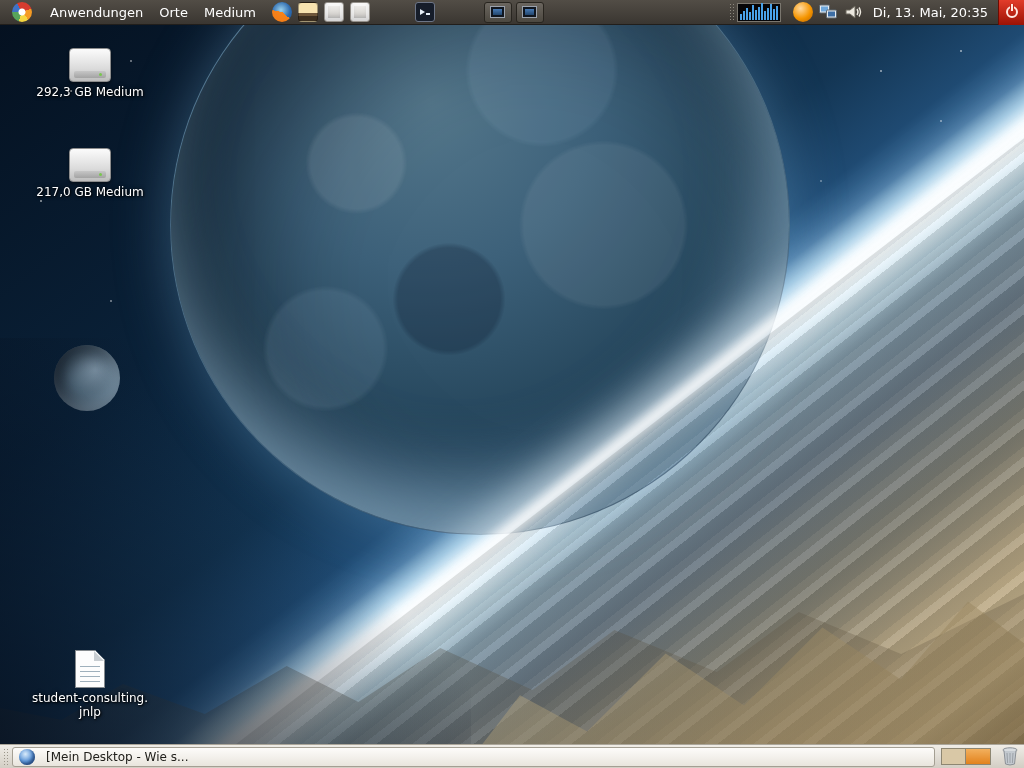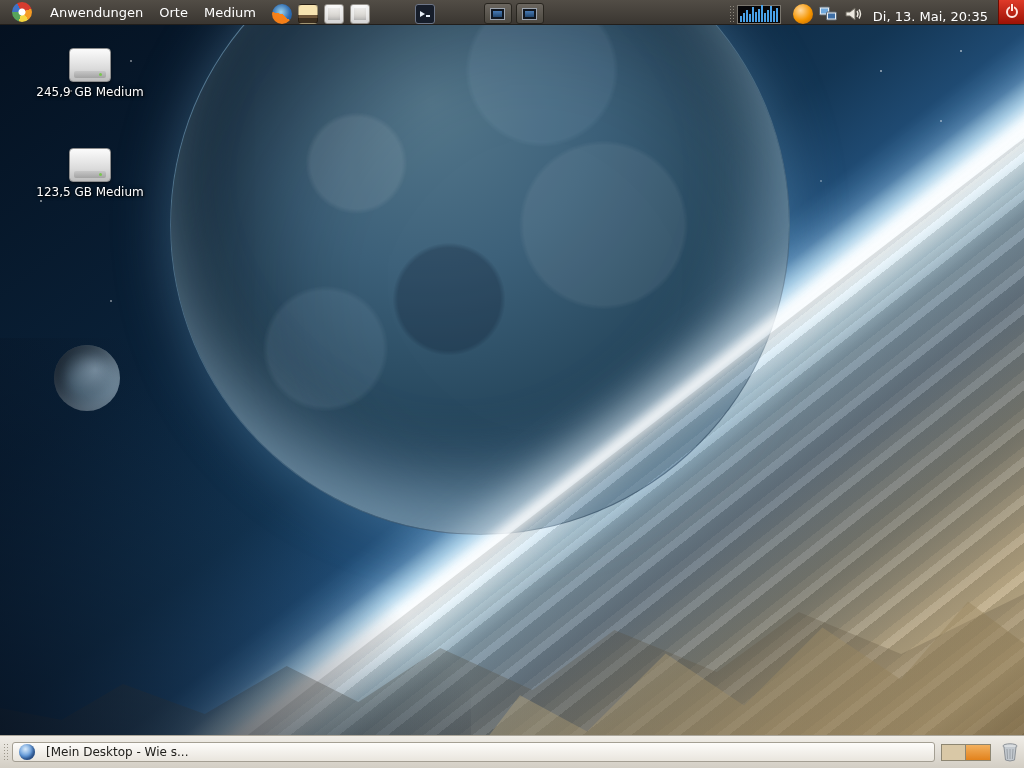--- a/index.html
+++ b/index.html
@@ -54,21 +54,21 @@
     clip-path: polygon(0 100%, 0 80%, 6% 84%, 12% 72%, 20% 82%, 28% 66%, 35% 78%, 43% 60%, 52% 74%, 60% 54%, 70% 68%, 78% 48%, 88% 62%, 100% 42%, 100% 100%);
     background: linear-gradient(160deg, rgba(38,48,58,.6), rgba(125,105,72,.55)); }
   .ridge-near { position: absolute; right: 0; bottom: 0; width: 560px; height: 260px; opacity: .6;
     clip-path: polygon(0 100%, 10% 72%, 22% 86%, 36% 56%, 50% 76%, 64% 46%, 78% 66%, 90% 36%, 100% 52%, 100% 100%);
     background: linear-gradient(150deg, rgba(243,224,175,.65), rgba(105,86,52,.7)); }
   .corner-shade { position: absolute; left: 0; bottom: 0; width: 46%; height: 56%;
     background: linear-gradient(45deg, rgba(5,14,28,.85), rgba(5,14,28,0) 62%); }
 
   
   .top-panel { position: absolute; top: 0; left: 0; right: 0; height: 25px; z-index: 20;
-    display: flex; align-items: flex-end; color: #fff; font-size: 13px;
+    display: flex; align-items: center; color: #fff; font-size: 13px;
     background: linear-gradient(#524d46, #3a3631); border-bottom: 1px solid #211e1b; }
   .menu-item { display: flex; align-items: center; height: 100%; padding: 0 8px; cursor: default; }
   .logo-icon { width: 20px; height: 20px; border-radius: 50%; margin: 0 2px 0 4px;
     background: radial-gradient(circle, #fff 0 3px, rgba(255,255,255,0) 4px),
       conic-gradient(#d63b2f 0 70deg, #f59a23 70deg 140deg, #f5d53f 140deg 200deg, #58a55c 200deg 270deg, #3f72c6 270deg 330deg, #d63b2f 330deg); }
   .launcher { width: 20px; height: 20px; margin: 0 3px; }
   .launchers { display: flex; align-items: center; margin-left: 5px; }
   .icon-firefox { border-radius: 50%;
     background: conic-gradient(from 130deg, rgba(255,128,16,.95) 0 150deg, rgba(255,128,16,0) 152deg),
       radial-gradient(circle at 45% 40%, #9ad2ee 0%, #2f6cb0 55%, #184a80 100%); }
@@ -118,21 +118,21 @@
   .doc-gfx { position: relative; width: 30px; height: 38px; background: #fdfdfd;
     border: 1px solid #858a8e; clip-path: polygon(0 0, 66% 0, 100% 27%, 100% 100%, 0 100%);
     box-shadow: 0 2px 3px rgba(0,0,0,.4); }
   .doc-gfx .fold { position: absolute; top: 0; right: 0; width: 0; height: 0;
     border-bottom: 10px solid #c9ced2; border-right: 10px solid transparent; }
   .doc-gfx .lines { position: absolute; left: 4px; right: 4px; top: 15px; height: 18px;
     background: repeating-linear-gradient(180deg, #9fb0bc 0 1px, transparent 1px 5px); }
   .two-line { line-height: 14px; }
 
   
-  .bottom-panel { position: absolute; bottom: 0; left: 0; right: 0; height: 33px; z-index: 20;
+  .bottom-panel { position: absolute; bottom: 0; left: 0; right: 0; height: 24px; z-index: 20;
     display: flex; align-items: center; font-size: 12px; color: #21201c;
     background: linear-gradient(#f0ede7, #d3cec4); border-top: 1px solid #aba69a; padding: 0 3px; }
   .panel-handle { width: 7px; height: 18px; margin-right: 2px;
     background: radial-gradient(circle, #9b968a 30%, rgba(0,0,0,0) 32%) 0 0 / 3px 3px; }
   .task-button { flex: 1; height: 20px; margin-right: 6px; display: flex; align-items: center;
     gap: 11px; padding: 0 6px; overflow: hidden; white-space: nowrap;
     background: linear-gradient(#fdfcfa, #e9e5dd); border: 1px solid #a49f93; border-radius: 3px; }
   .task-icon { width: 16px; height: 16px; border-radius: 50%; flex: none;
     background: radial-gradient(circle at 40% 32%, #d9ebfb 0%, #5f97d8 50%, #2b5c9d 100%);
     box-shadow: inset -2px -2px 3px rgba(10,30,70,.5); }
@@ -231,29 +231,37 @@
 
     <div class="clock">Di, 13. Mai, 20:35</div>
 
     <div class="power-btn">
       <span class="power-glyph"></span>
     </div>
   </div>
 
   <div class="desk-icon" style="top:48px">
     <div class="gfx drive-gfx"></div>
-    <div>245,9 GB Medium</div>
+    <div>292,3 GB Medium</div>
   </div>
 
   <div class="desk-icon" style="top:148px">
     <div class="gfx drive-gfx"></div>
-    <div>123,5 GB Medium</div>
-  </div>
-
-
+    <div>217,0 GB Medium</div>
+  </div>
+
+
+  <div class="desk-icon" style="top:650px">
+    <div class="gfx doc-gfx">
+      <span class="fold"></span>
+      <span class="lines"></span>
+    </div>
+    <div class="two-line">student-consulting.</div>
+    <div class="two-line">jnlp</div>
+  </div>
 
   <div class="bottom-panel">
     <div class="panel-handle"></div>
     <div class="task-button">
       <span class="task-icon"></span>
       <span>[Mein Desktop - Wie s...</span>
     </div>
     <div class="pager">
       <div class="ws-cell"></div>
       <div class="ws-cell active"></div>

